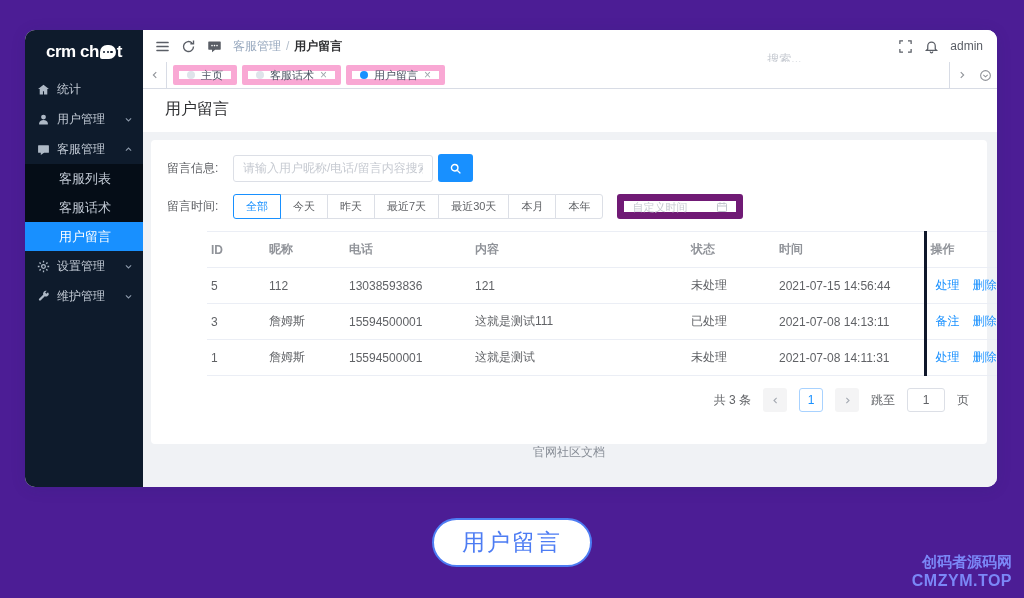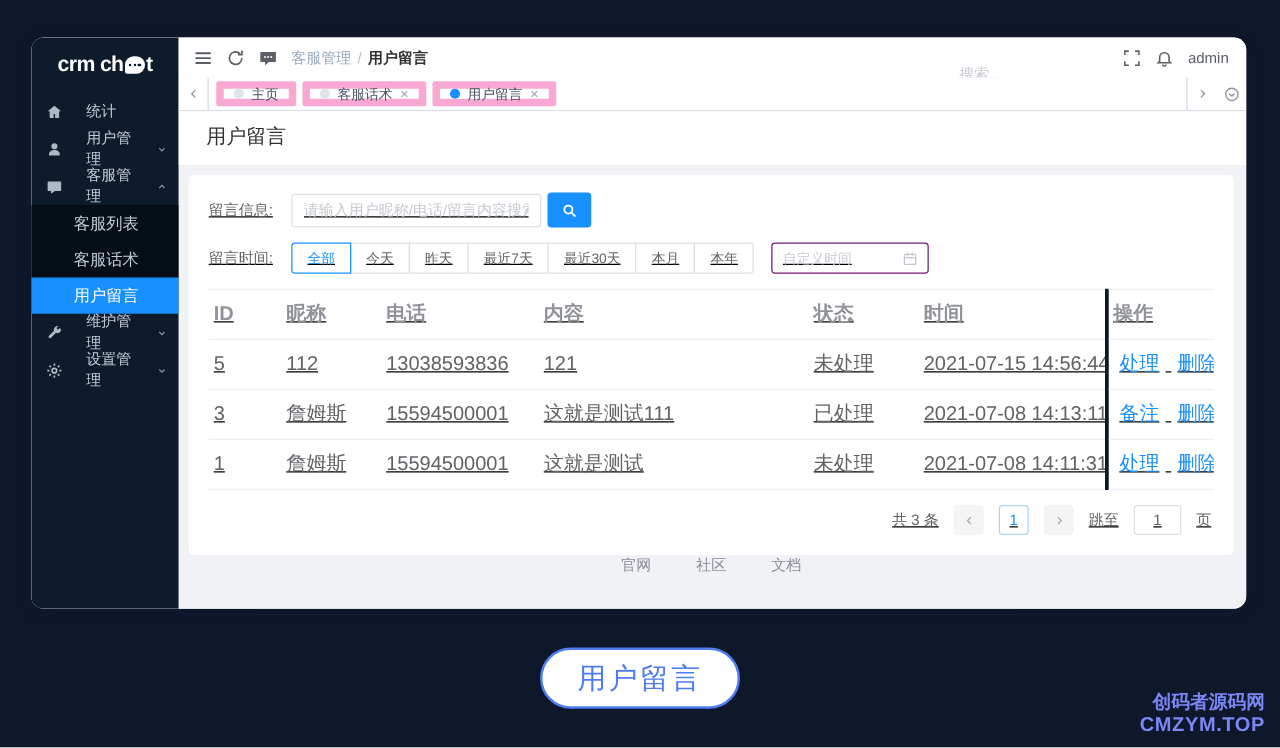--- a/index.html
+++ b/index.html
@@ -1,29 +1,29 @@
 <!DOCTYPE html>
 <html><head>
 <meta charset="utf-8">
 <style>
   * { margin:0; padding:0; box-sizing:border-box; }
   body { background:#fff; }
-  .stage { position:relative; width:1024px; height:598px; background:#0f172a; overflow:hidden;
+  .stage { position:relative; width:1024px; height:598px; background:#4c1d95; overflow:hidden;
            font-family:"Liberation Sans","DejaVu Sans",sans-serif; }
   .app { position:absolute; left:25px; top:30px; width:972px; height:457px; border-radius:10px;
          overflow:hidden; display:flex; background:#fff; box-shadow:0 2px 16px rgba(20,40,80,.10); }
 
   
   .sidebar { width:118px; background:#0e1b2c; color:#c3cbd6; flex-shrink:0; display:flex; flex-direction:column; }
   .logo { height:44px; display:flex; align-items:center; justify-content:center; color:#fff;
           font-weight:bold; font-size:17px; letter-spacing:-0.5px; }
   .bubble { width:16px; height:14px; background:#fff; border-radius:7px 7px 7px 2px; display:inline-flex;
             align-items:center; justify-content:center; gap:1.5px; margin:0 1px; }
   .bubble i { width:2.2px; height:2.2px; background:#0e1b2c; border-radius:50%; }
-  .menu-item { height:30px; display:flex; align-items:center; padding:0 10px 0 12px; font-size:12px; gap:19px; cursor:pointer; }
+  .menu-item { height:30px; display:flex; align-items:center; padding:0 10px 0 12px; font-size:12px; gap:7px; cursor:pointer; }
   .menu-item .mi { width:13px; height:13px; flex-shrink:0; color:#aeb9c6; }
   .chev { margin-left:auto; width:9px; height:9px; color:#8a97a8; }
   .submenu { background:#050d17; }
   .sub-item { height:29px; display:flex; align-items:center; padding-left:34px; font-size:13px; cursor:pointer; }
   .sub-item.active { background:#1890ff; color:#fff; }
 
   
   .main { flex:1; display:flex; flex-direction:column; min-width:0; background:#f0f2f5; }
 
   .navbar { height:32px; background:#fff; display:flex; align-items:center; padding:0 14px 0 12px; gap:11px;
@@ -45,56 +45,56 @@
   .tabs { display:flex; align-items:center; gap:5px; padding:0 6px; flex:1; }
   .tab { height:20px; border:6px solid #f9a8d4; border-radius:2px; display:inline-flex; align-items:center; gap:6px;
          padding:0 8px; font-size:11px; color:#495060; background:#fff; cursor:pointer; }
   .tab .dot { width:8px; height:8px; border-radius:50%; background:#dfe3ea; }
   .tab.active .dot { background:#1890ff; }
   .tab .close { font-size:12px; color:#a0a6ad; line-height:1; }
 
   .page-header { background:#fff; padding:10px 22px 12px; font-size:16px; color:#303133; flex-shrink:0; }
 
   .content { flex:1; display:flex; flex-direction:column; padding:8px 10px 0 8px; min-height:0; }
-  .panel { background:#fff; border-radius:4px; padding:14px 16px 8px;text-decoration:underline; }
+  .panel { background:#fff; border-radius:4px; padding:14px 16px 24px; }
 
   .frow { display:flex; align-items:center; margin-bottom:12px; }
   .flabel { width:66px; font-size:12px; color:#606266; flex-shrink:0; }
   .msg-input { width:200px; height:27px; border:1px solid #dcdfe6; border-radius:3px; padding:0 9px; font-size:12px; color:#606266; outline:none; }
   .search-btn { width:35px; height:28px; background:#1890ff; border:none; border-radius:3px; margin-left:5px;
                 display:flex; align-items:center; justify-content:center; color:#fff; cursor:pointer; }
   .search-btn svg { width:13px; height:13px; }
   .btn-group { display:flex; }
   .tbtn { height:25px; padding:0 12px; font-size:11px; border:1px solid #dcdfe6; background:#fff; color:#606266;
           margin-left:-1px; cursor:pointer; display:flex; align-items:center; }
   .tbtn.first { border-radius:3px 0 0 3px; margin-left:0; }
   .tbtn.last { border-radius:0 3px 3px 0; }
   .tbtn.active { color:#1890ff; border-color:#1890ff; position:relative; z-index:1; }
-  .date-box { margin-left:14px; width:126px; height:25px; border:1px solid #701a75; border-radius:3px;
+  .date-box { margin-left:14px; width:126px; height:25px; border:7px solid #701a75; border-radius:3px;
               display:flex; align-items:center; padding:0 8px; background:#fff; }
   .date-box input { border:none; outline:none; flex:1; font-size:11px; min-width:0; background:transparent; }
   .cal-icon { width:12px; height:12px; color:#c0c4cc; flex-shrink:0; }
 
-  table { width:100%; border-collapse:collapse; font-size:16px; margin-top:6px; table-layout:fixed; }
+  table { width:100%; border-collapse:collapse; font-size:12px; margin-top:6px; table-layout:fixed;margin-left:40px; }
   thead th { color:#909399; font-weight:bold; text-align:left; padding:9px 4px; border-top:1px solid #ebeef5; border-bottom:1px solid #ebeef5; }
   tbody td { color:#606266; padding:9px 4px; border-bottom:1px solid #ebeef5; overflow:hidden; white-space:nowrap; }
   th.op-col, td.op-col { text-align:left; border-left:3px solid #0f172a; }
   .action-link { color:#1890ff; cursor:pointer; margin:0 5px; }
 
   .pager { display:flex; justify-content:flex-end; align-items:center; gap:12px; padding:12px 2px 8px; font-size:12px; color:#606266; }
   .pg-btn { width:24px; height:24px; border-radius:3px; background:#f4f4f5; color:#a6abb3; display:flex;
             align-items:center; justify-content:center; cursor:pointer; }
   .pg-btn svg { width:9px; height:9px; }
   .pg-cur { width:24px; height:24px; border-radius:3px; background:#fff; border:1px solid #a8d2ff; color:#1890ff;
             display:flex; align-items:center; justify-content:center; cursor:pointer; }
   .jump-input { width:38px; height:24px; border:1px solid #dcdfe6; border-radius:3px; text-align:center;
                 font-size:12px; color:#606266; outline:none; }
 
   .app-footer { margin-top:auto; text-align:center; padding-bottom:20px; }
-  .flinks { display:flex; justify-content:center; gap:36px; font-size:12px; color:#878d96; margin-bottom:8px; }
+  .flinks { display:flex; justify-content:center; font-size:12px; color:#878d96; margin-bottom:8px; }
   .flinks span { cursor:pointer; }
   .fcopy { font-size:11px; color:#a6acb5; }
 
   
   .caption { position:absolute; left:50%; top:518px; transform:translateX(-50%); border:2px solid #4d7cf3;
              color:#4d7cf3; border-radius:26px; padding:7px 28px; font-size:23px; letter-spacing:2px; background:#fff; }
   .watermark { position:absolute; right:12px; bottom:6px; text-align:right; color:#7b87f7; font-weight:bold; line-height:1.3; }
   .wm1 { font-size:15px; }
   .wm2 { font-size:16px; letter-spacing:.5px; }
 </style>
@@ -149,35 +149,35 @@
         </div>
         <div class="sub-item">
           <span>客服话术</span>
         </div>
         <div class="sub-item active">
           <span>用户留言</span>
         </div>
       </div>
 
       <div class="menu-item">
-        <svg class="mi" viewBox="0 0 24 24" fill="currentColor">
-            <path d="M22 6.5a5.5 5.5 0 0 1-7.6 5.1L7 19a2.1 2.1 0 0 1-3-3l7.4-7.4A5.5 5.5 0 0 1 18 1.6l-3 3 2.4 2.4 3-3c.4.8.6 1.6.6 2.5z"></path>
-          </svg>
-        <span>维护管理</span>
-        <svg class="chev" viewBox="0 0 24 24" fill="none" stroke="currentColor" stroke-width="3">
-            <path d="M5 9l7 7 7-7"></path>
-          </svg>
-      </div>
-
-      <div class="menu-item">
         <svg class="mi" viewBox="0 0 24 24" fill="none" stroke="currentColor" stroke-width="2.4">
             <circle cx="12" cy="12" r="3.4"></circle>
             <path d="M12 1.5v3.2M12 19.3v3.2M1.5 12h3.2M19.3 12h3.2M4.6 4.6l2.3 2.3M17.1 17.1l2.3 2.3M19.4 4.6l-2.3 2.3M6.9 17.1l-2.3 2.3"></path>
           </svg>
         <span>设置管理</span>
+        <svg class="chev" viewBox="0 0 24 24" fill="none" stroke="currentColor" stroke-width="3">
+            <path d="M5 9l7 7 7-7"></path>
+          </svg>
+      </div>
+
+      <div class="menu-item">
+        <svg class="mi" viewBox="0 0 24 24" fill="currentColor">
+            <path d="M22 6.5a5.5 5.5 0 0 1-7.6 5.1L7 19a2.1 2.1 0 0 1-3-3l7.4-7.4A5.5 5.5 0 0 1 18 1.6l-3 3 2.4 2.4 3-3c.4.8.6 1.6.6 2.5z"></path>
+          </svg>
+        <span>维护管理</span>
         <svg class="chev" viewBox="0 0 24 24" fill="none" stroke="currentColor" stroke-width="3">
             <path d="M5 9l7 7 7-7"></path>
           </svg>
       </div>
     </aside>
 
     <div class="main">
 
       <header class="navbar">
         <svg class="nav-icon" viewBox="0 0 24 24" fill="currentColor">

